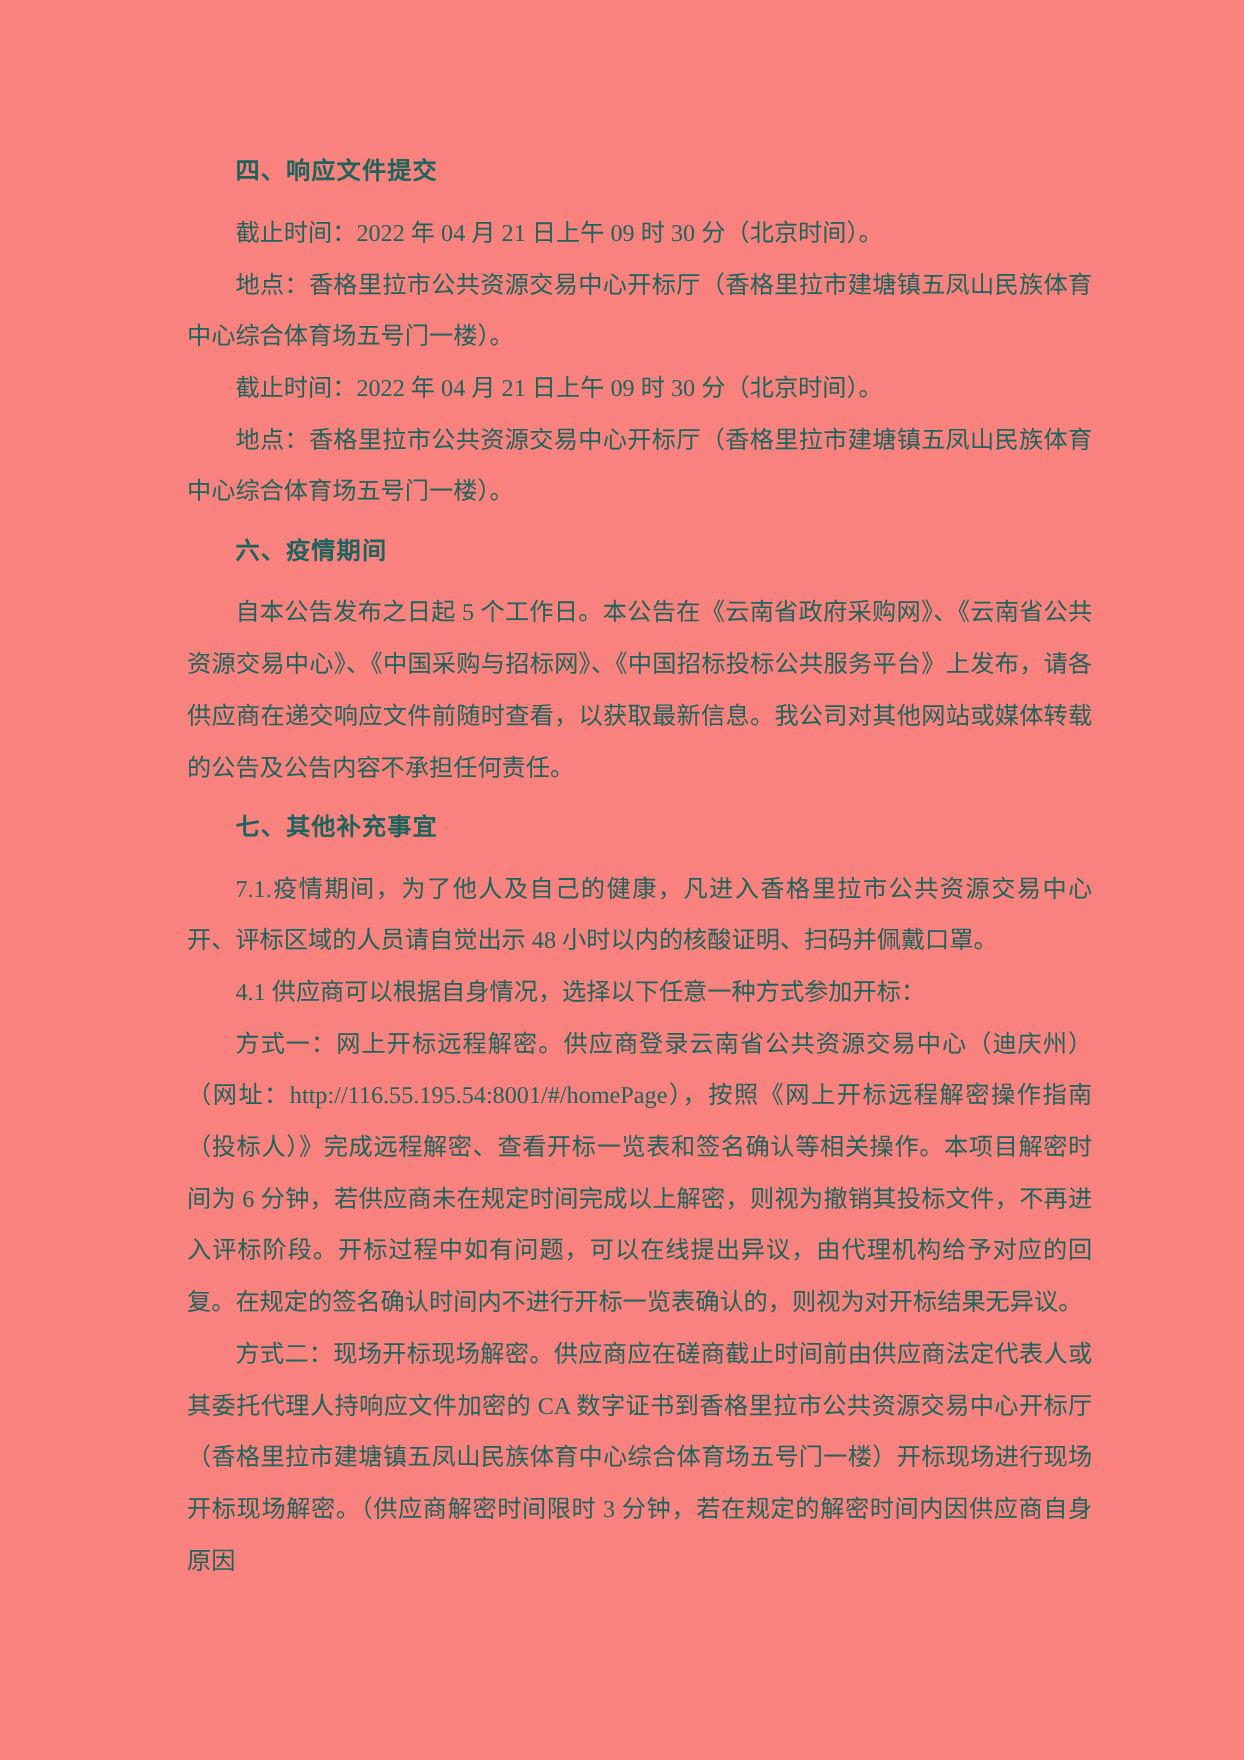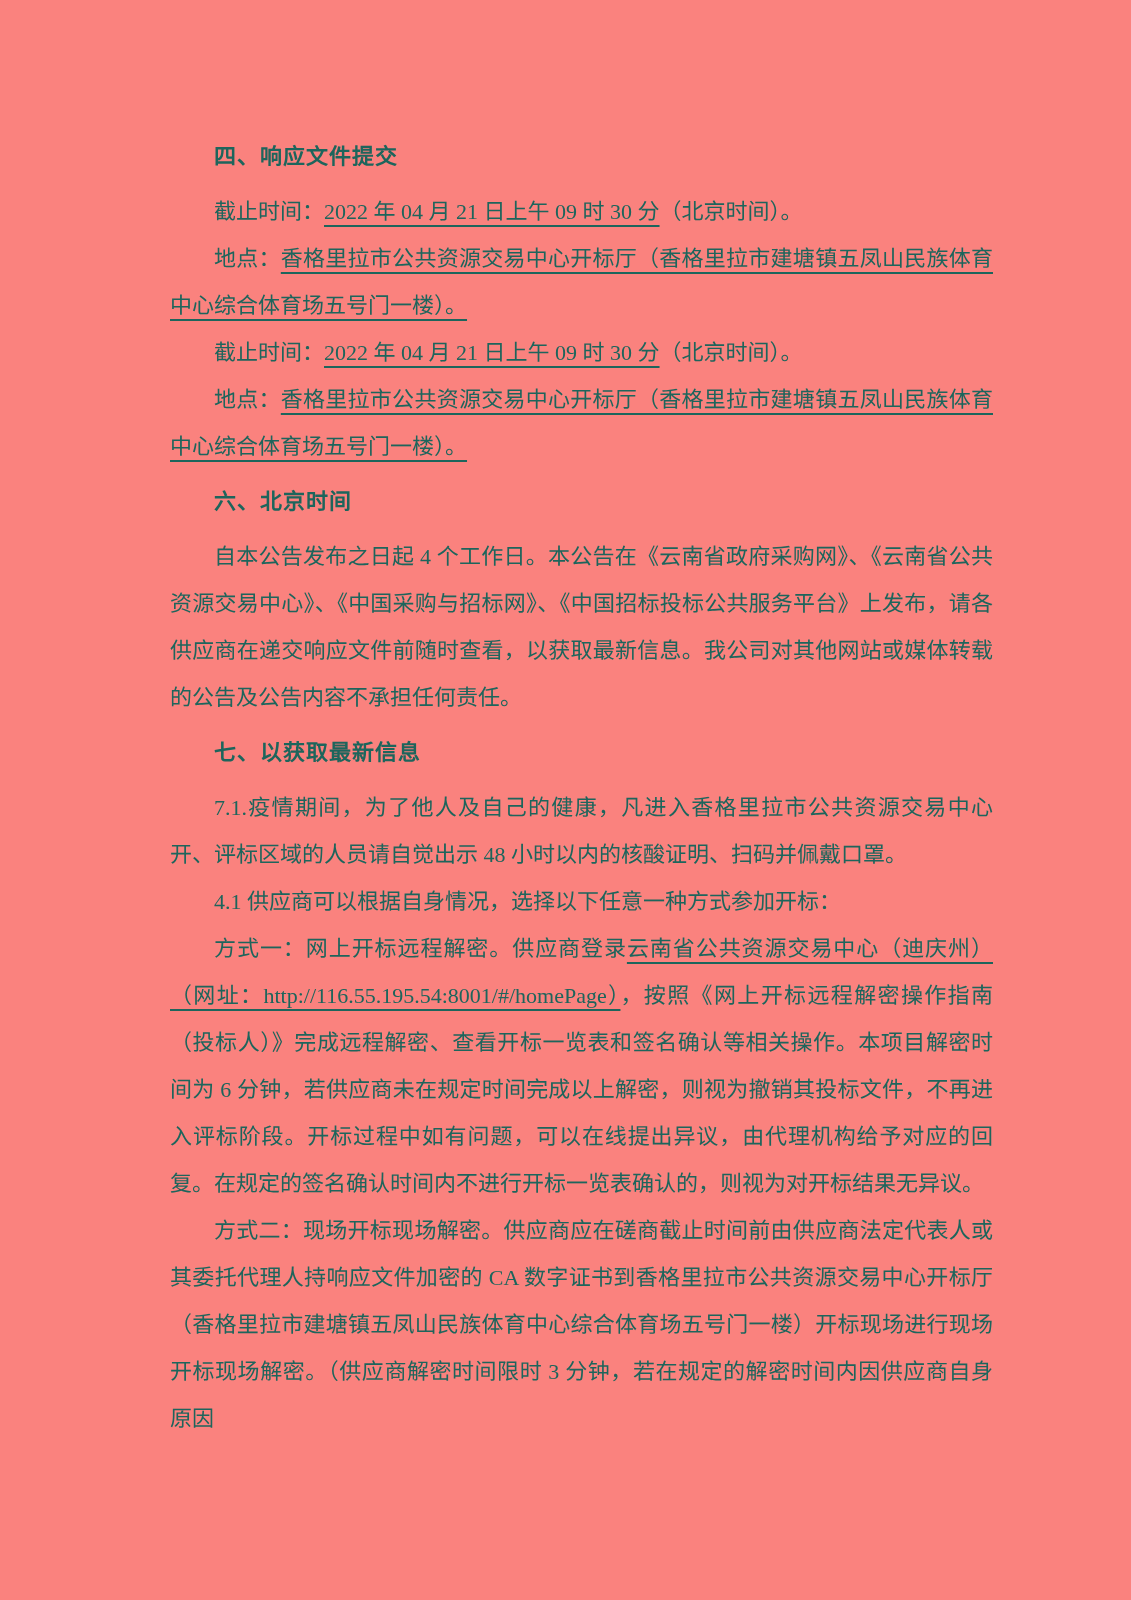--- a/index.html
+++ b/index.html
@@ -31,36 +31,35 @@
     margin:8px 0;
     text-indent:44px;
     text-align:left;
     letter-spacing:1px;
   }
   p.para{
     margin:0;
     text-indent:44px;
   }
   .u{
-    text-decoration:underline;
     text-decoration-thickness:1.5px;
     text-underline-offset:6px;
   }
 </style>
 </head>
 <body>
 
 <div class="page">
   <div class="content" id="doc-root">
       <div class="heading">四、响应文件提交</div>
       <p class="para"><span>截止时间：</span><span class="u">2022 年 04 月 21 日上午 09 时 30 分</span><span>（北京时间）。</span></p>
       <p class="para"><span>地点：</span><span class="u">香格里拉市公共资源交易中心开标厅（香格里拉市建塘镇五凤山民族体育中心综合体育场五号门一楼）。</span></p>
       <p class="para"><span>截止时间：</span><span class="u">2022 年 04 月 21 日上午 09 时 30 分</span><span>（北京时间）。</span></p>
       <p class="para"><span>地点：</span><span class="u">香格里拉市公共资源交易中心开标厅（香格里拉市建塘镇五凤山民族体育中心综合体育场五号门一楼）。</span></p>
-      <div class="heading">六、北京时间</div>
-      <p class="para"><span>自本公告发布之日起 4 个工作日。本公告在《云南省政府采购网》、《云南省公共资源交易中心》、《中国采购与招标网》、《中国招标投标公共服务平台》上发布，请各供应商在递交响应文件前随时查看，以获取最新信息。我公司对其他网站或媒体转载的公告及公告内容不承担任何责任。</span></p>
-      <div class="heading">七、以获取最新信息</div>
+      <div class="heading">六、疫情期间</div>
+      <p class="para"><span>自本公告发布之日起 5 个工作日。本公告在《云南省政府采购网》、《云南省公共资源交易中心》、《中国采购与招标网》、《中国招标投标公共服务平台》上发布，请各供应商在递交响应文件前随时查看，以获取最新信息。我公司对其他网站或媒体转载的公告及公告内容不承担任何责任。</span></p>
+      <div class="heading">七、其他补充事宜</div>
       <p class="para"><span>7.1.疫情期间，为了他人及自己的健康，凡进入香格里拉市公共资源交易中心开、评标区域的人员请自觉出示 48 小时以内的核酸证明、扫码并佩戴口罩。</span></p>
       <p class="para"><span>4.1 供应商可以根据自身情况，选择以下任意一种方式参加开标：</span></p>
       <p class="para"><span>方式一：网上开标远程解密。供应商登录</span><span class="u">云南省公共资源交易中心（迪庆州）（网址：http://116.55.195.54:8001/#/homePage）</span><span>，按照《网上开标远程解密操作指南（投标人）》完成远程解密、查看开标一览表和签名确认等相关操作。本项目解密时间为 6 分钟，若供应商未在规定时间完成以上解密，则视为撤销其投标文件，不再进入评标阶段。开标过程中如有问题，可以在线提出异议，由代理机构给予对应的回复。在规定的签名确认时间内不进行开标一览表确认的，则视为对开标结果无异议。</span></p>
       <p class="para"><span>方式二：现场开标现场解密。供应商应在磋商截止时间前由供应商法定代表人或其委托代理人持响应文件加密的 CA 数字证书到香格里拉市公共资源交易中心开标厅（香格里拉市建塘镇五凤山民族体育中心综合体育场五号门一楼）开标现场进行现场开标现场解密。（供应商解密时间限时 3 分钟，若在规定的解密时间内因供应商自身原因</span></p>
     </div>
 </div>
 
 </body></html>

